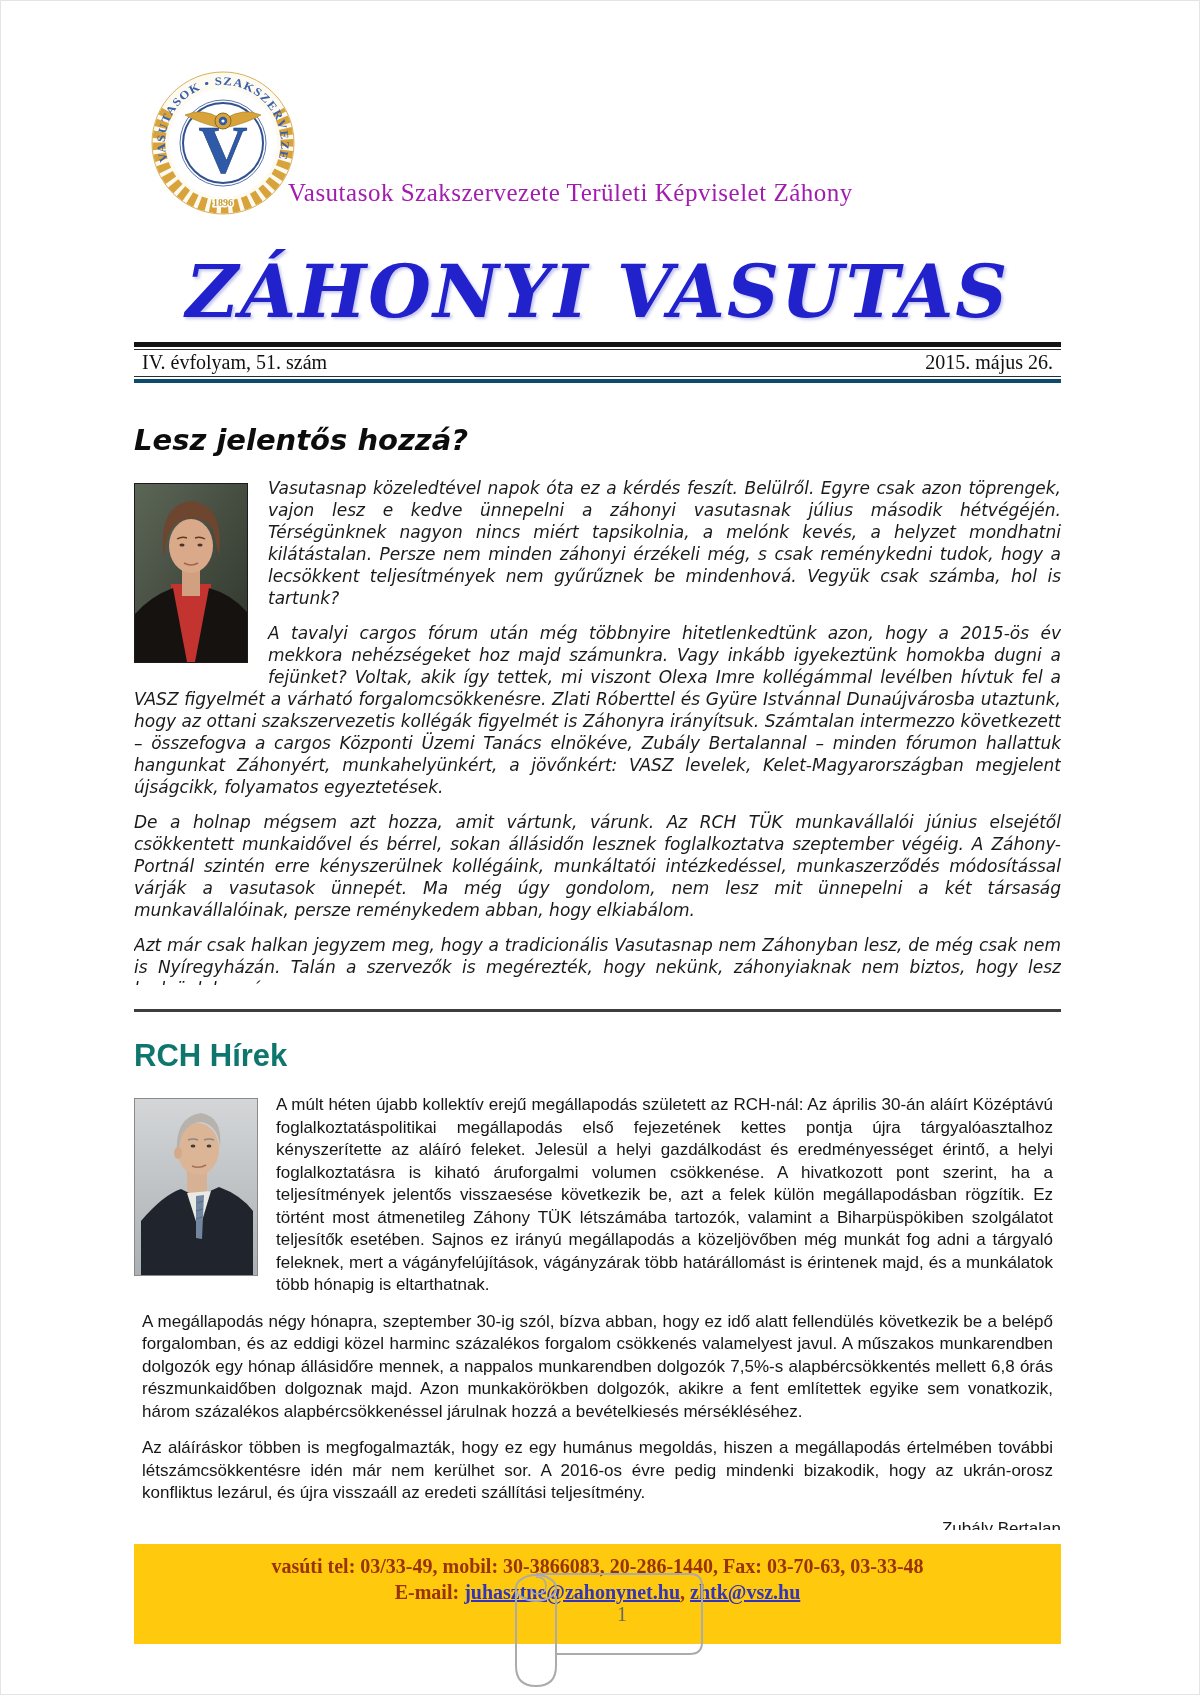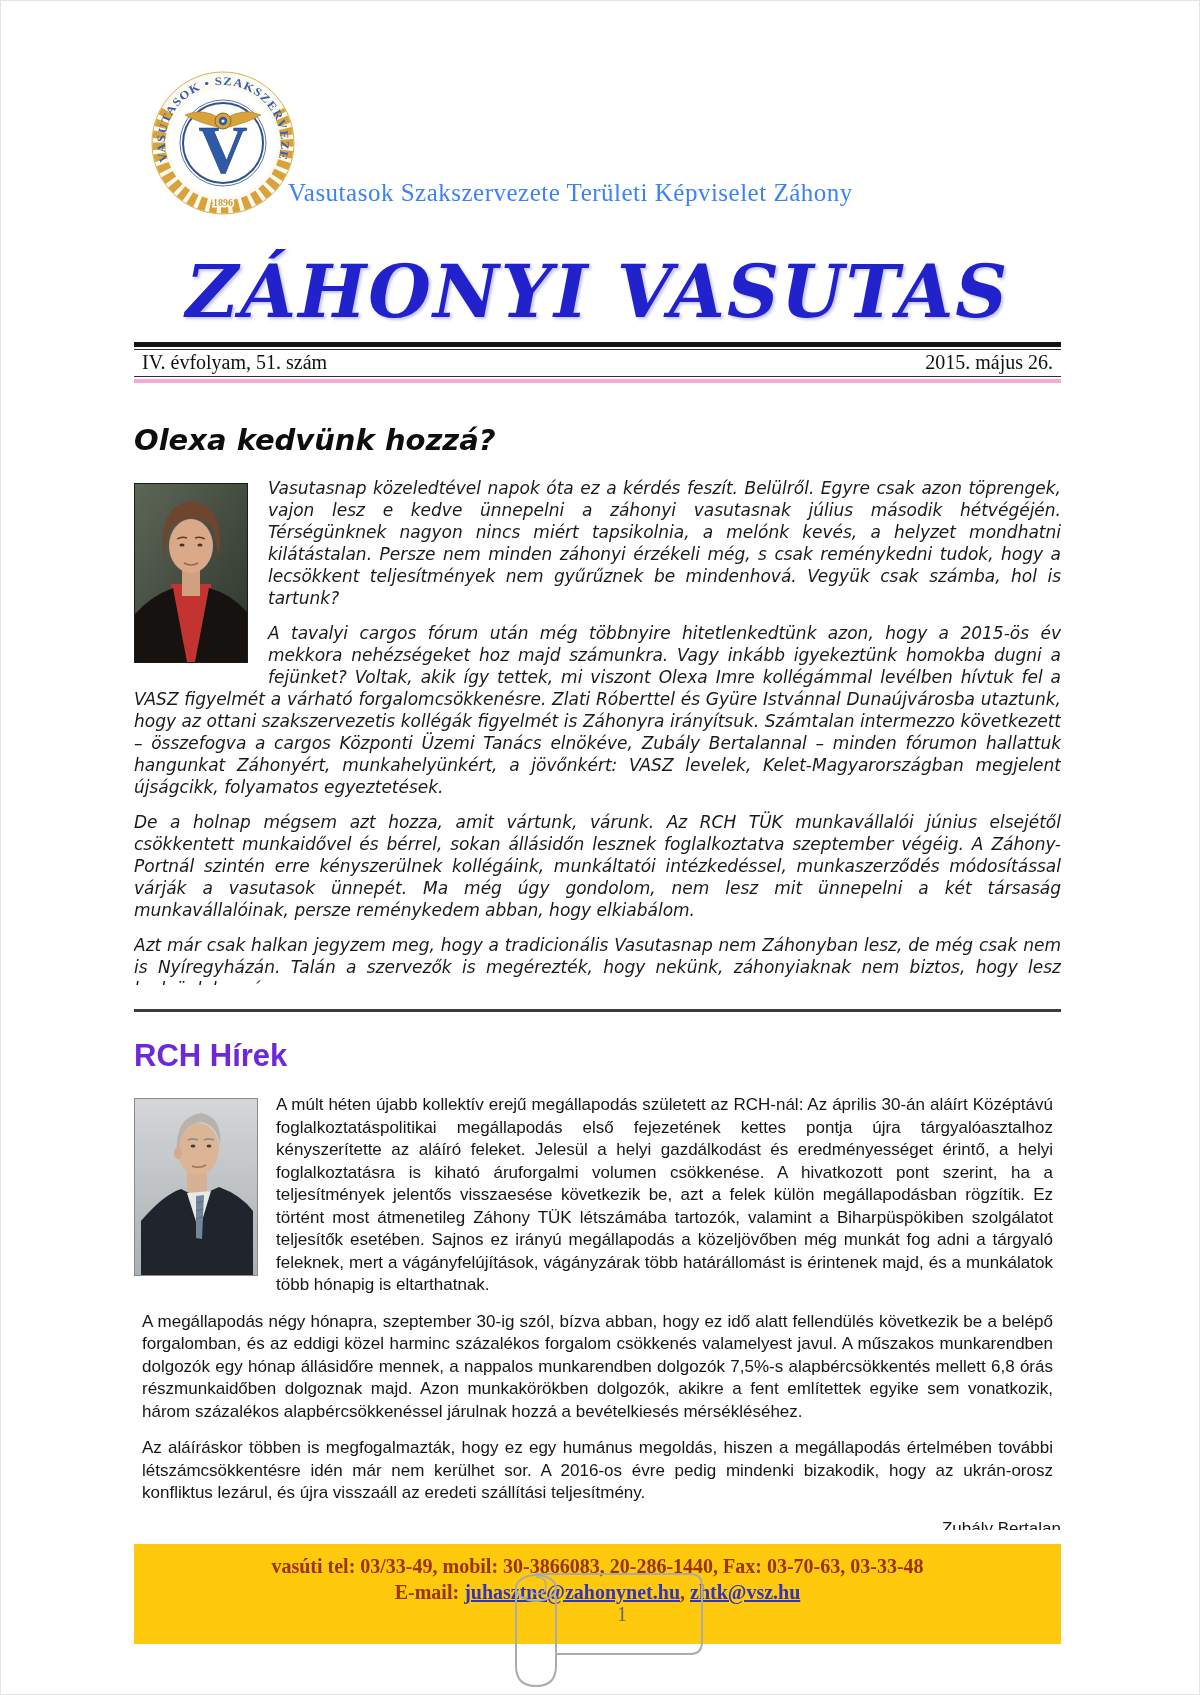--- a/index.html
+++ b/index.html
@@ -8,31 +8,31 @@
     background:#fff;border:1px solid #e4e4e4;overflow:hidden;
     font-family:"Liberation Serif",serif;color:#111;
   }
   .content{position:relative;margin-left:133px;width:927px;}
 
   
   .header{position:relative;height:382px;}
   .logo{position:absolute;left:13px;top:58px;width:152px;height:168px;}
   .org-line{
     position:absolute;left:154px;top:178px;white-space:nowrap;
-    font-size:25px;color:#3b82f6;letter-spacing:.5px;
+    font-size:25px;color:#a21caf;letter-spacing:.5px;
   }
   .news-title{
     position:absolute;left:0;right:0;top:232px;margin:16px;text-align:center;
     font-family:"DejaVu Serif",serif;font-style:italic;font-weight:bold;
     font-size:72px;letter-spacing:2px;color:#2122cc;
     text-shadow:2px 2px 3px rgba(60,60,200,.30);
   }
   .issue-bar{
     position:absolute;left:0;right:0;bottom:0;
-    border-top:5px solid #141414;border-bottom:4px solid #f9a8d4;
+    border-top:5px solid #141414;border-bottom:4px solid #0c4a6e;
     padding:2px 0 2px;
   }
   .issue-row{
     display:flex;justify-content:space-between;align-items:baseline;
     border-top:1px solid #2e2e2e;border-bottom:1px solid #2e2e2e;
     padding:1px 8px 2px;font-size:20px;color:#101010;
   }
 
   
   .article1{height:602px;overflow:hidden;}
@@ -47,21 +47,21 @@
   }
   .article1 p{
     margin:0 0 13px;font-family:"DejaVu Sans",sans-serif;font-style:italic;
     font-size:17px;line-height:22px;text-align:justify;color:#1a1a1a;
   }
 
   .divider{border:none;border-top:3px solid #3d3d3d;margin:24px 0 0;}
 
   
   .article2{height:518px;overflow:hidden;font-family:"Liberation Sans",sans-serif;}
-  .article2 h2{margin:26px 0 20px;font-size:31px;font-weight:bold;color:#6d28d9;}
+  .article2 h2{margin:26px 0 20px;font-size:31px;font-weight:bold;color:#0f766e;}
   .photo-man{
     float:left;width:122px;height:176px;margin:4px 18px 6px 0;
     border:1px solid #8a8a8a;background:#c6c9cc;
   }
   .article2 p{
     margin:0 8px 14px;font-size:17px;line-height:22.5px;text-align:justify;color:#161616;
   }
   .sig2{text-align:right;font-size:17px;color:#161616;margin-top:14px;}
 
   
@@ -115,21 +115,21 @@
 
       <div class="issue-bar">
         <div class="issue-row">
           <span>IV. évfolyam, 51. szám</span>
           <span>2015. május 26.</span>
         </div>
       </div>
     </div>
 
     <section class="article1">
-      <h2>Olexa kedvünk hozzá?</h2>
+      <h2>Lesz jelentős hozzá?</h2>
 
       <div class="photo photo-woman">
         <svg viewBox="0 0 112 178" width="112" height="178" aria-hidden="true">
           <defs>
             <linearGradient id="bgw" x1="0" y1="0" x2="1" y2="1">
               <stop offset="0" stop-color="#5c6656"></stop>
                 <stop offset="1" stop-color="#2e342b"></stop>
             </linearGradient>
           </defs>
           <rect width="112" height="178" fill="url(#bgw)"></rect>

